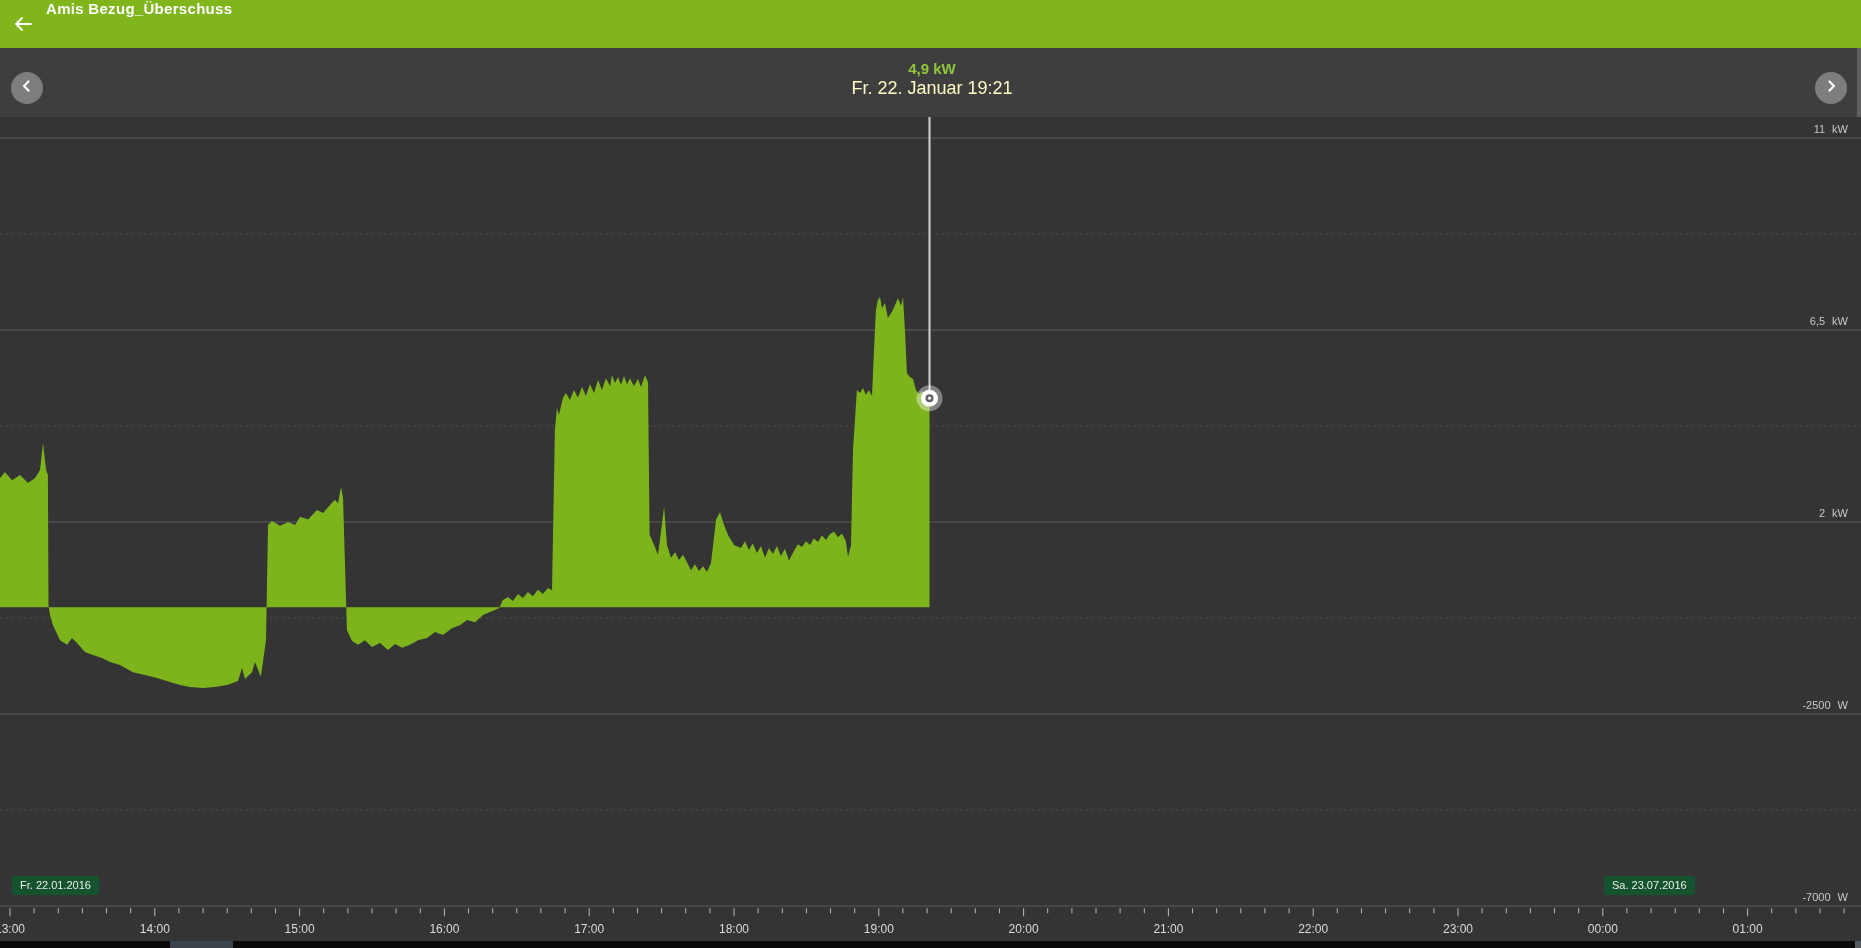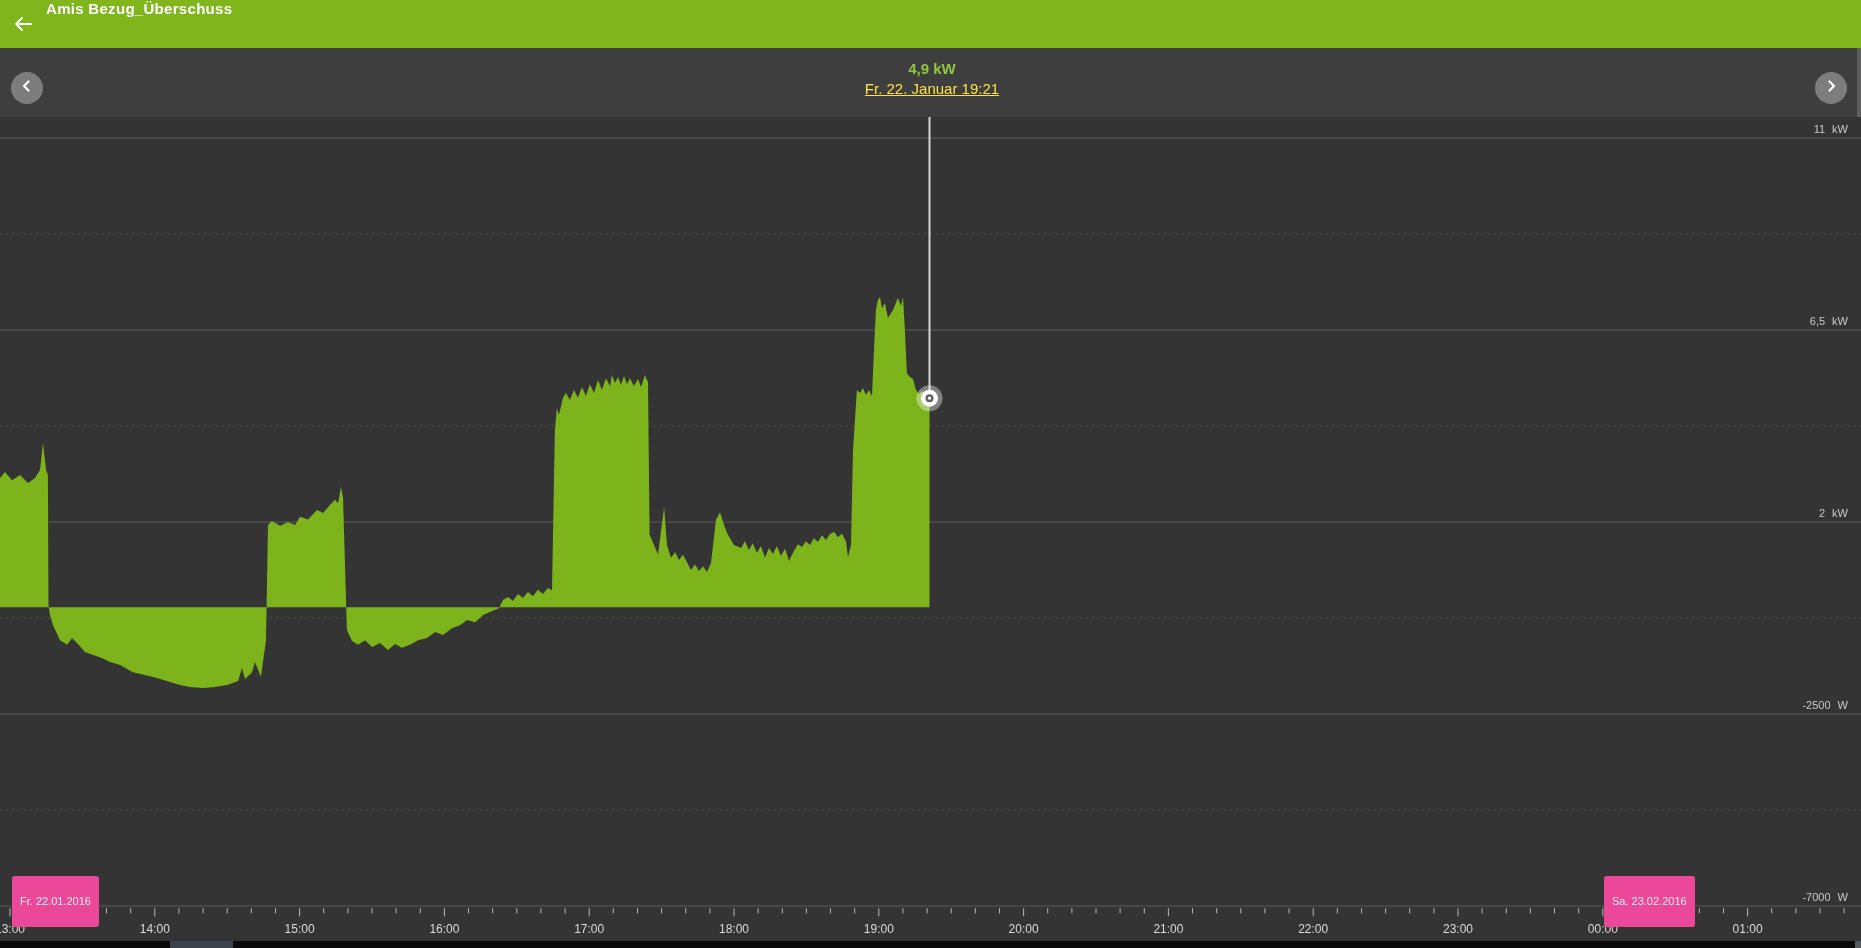--- a/index.html
+++ b/index.html
@@ -16,28 +16,28 @@
   
   .subheader{position:absolute;top:48px;left:0;right:0;height:69px;background:#3e3e3e;z-index:4;}
   .nav-btn{position:absolute;top:24px;width:32px;height:32px;border-radius:50%;
            background:rgba(255,255,255,.33);display:flex;align-items:center;justify-content:center;cursor:pointer;}
   .nav-prev{left:11px;}
   .nav-next{right:14px;}
   .vscroll{position:absolute;right:0;top:0;width:4px;height:69px;background:#5f5f5f;}
 
   .readout{position:absolute;top:13px;left:932px;transform:translateX(-50%);text-align:center;white-space:nowrap;}
   .readout-value{color:#90c73f;font-weight:bold;font-size:15px;line-height:16px;}
-  .readout-time{color:#fde047;font-size:15px;line-height:15px;margin-top:4px;text-decoration:underline;}
+  .readout-time{color:#fef9c3;font-size:18px;line-height:15px;margin-top:4px;}
 
   
   #chart-svg{position:absolute;top:117px;left:0;display:block;}
 
   
-  .badge{position:absolute;top:876px;height:19px;line-height:19px;background:#ec4899;color:#ededed;
-         font-size:11px;padding:16px 8px;border-radius:3px;z-index:3;}
+  .badge{position:absolute;top:876px;height:19px;line-height:19px;background:#14532d;color:#ededed;
+         font-size:11px;padding:0 8px;border-radius:3px;z-index:3;}
   .badge-left{left:12px;}
   .badge-right{left:1604px;}
 
   
   .hscroll{position:absolute;left:0;right:0;bottom:0;height:7px;background:#0a0a0a;z-index:6;}
   .hscroll-handle{position:absolute;left:170px;top:0;width:63px;height:7px;background:#3c434b;}
   .hscroll-corner{position:absolute;right:0;top:0;width:6px;height:7px;background:#565b60;}
 </style>
 </head>
 <body>
@@ -184,20 +184,20 @@
       <text x="1848" y="592.0" text-anchor="end" font-size="11" fill="#c9c9c9" style="word-spacing:4px">-2500 W</text>
       <text x="1848" y="784.0" text-anchor="end" font-size="11" fill="#c9c9c9" style="word-spacing:4px">-7000 W</text>
       <line x1="929.5" x2="929.5" y1="0" y2="281.2" stroke="#d4d4d4" stroke-width="2"></line>
       <circle cx="929.5" cy="281.2" r="13" fill="rgba(255,255,255,0.38)"></circle>
       <circle cx="929.5" cy="281.2" r="8.5" fill="#ffffff"></circle>
       <circle cx="929.5" cy="281.2" r="4" fill="#5f5f5f"></circle>
       <circle cx="929.5" cy="281.2" r="1.6" fill="#ffffff"></circle>
     </svg>
 
   <div class="badge badge-left">Fr. 22.01.2016</div>
-  <div class="badge badge-right">Sa. 23.02.2016</div>
+  <div class="badge badge-right">Sa. 23.07.2016</div>
 
   <div class="hscroll">
     <div class="hscroll-handle"></div>
     <div class="hscroll-corner"></div>
   </div>
 
 </div>
 
 </body></html>

